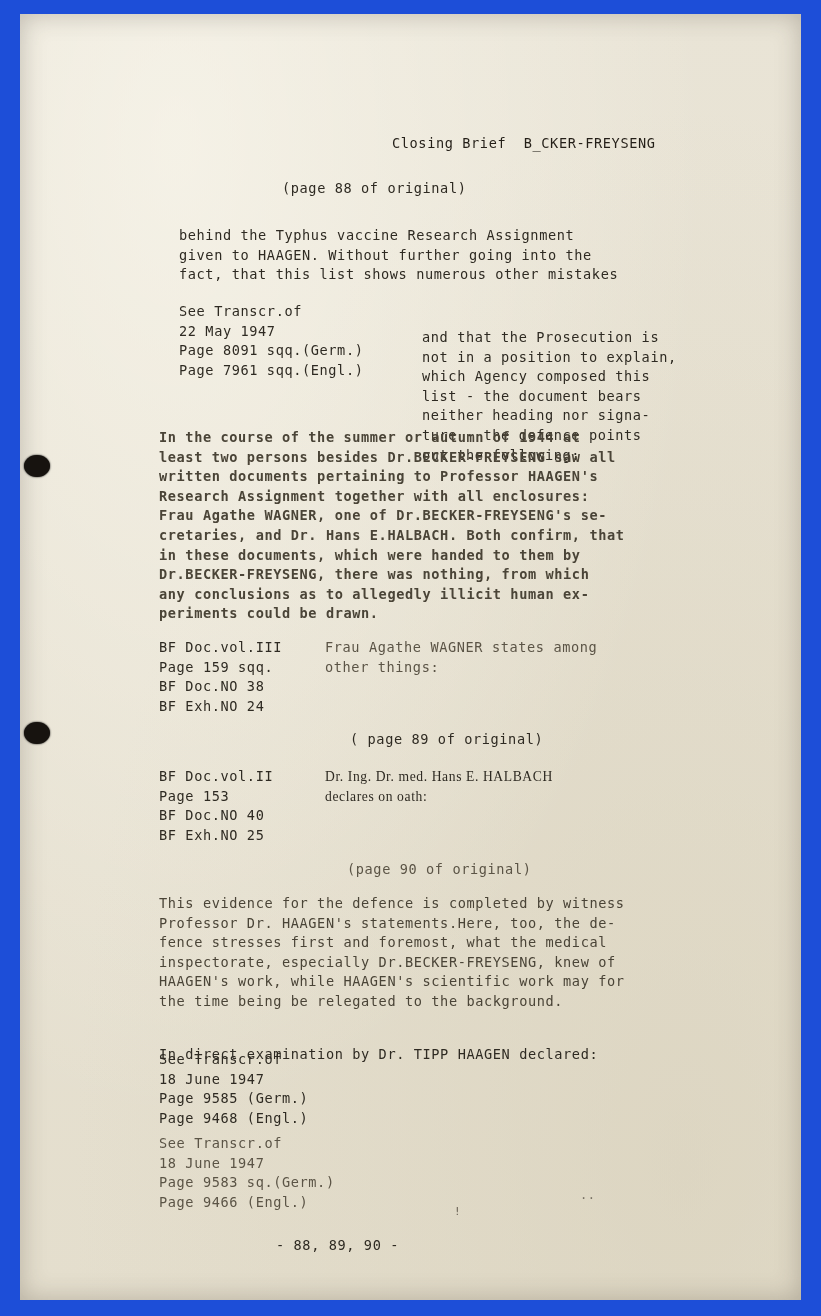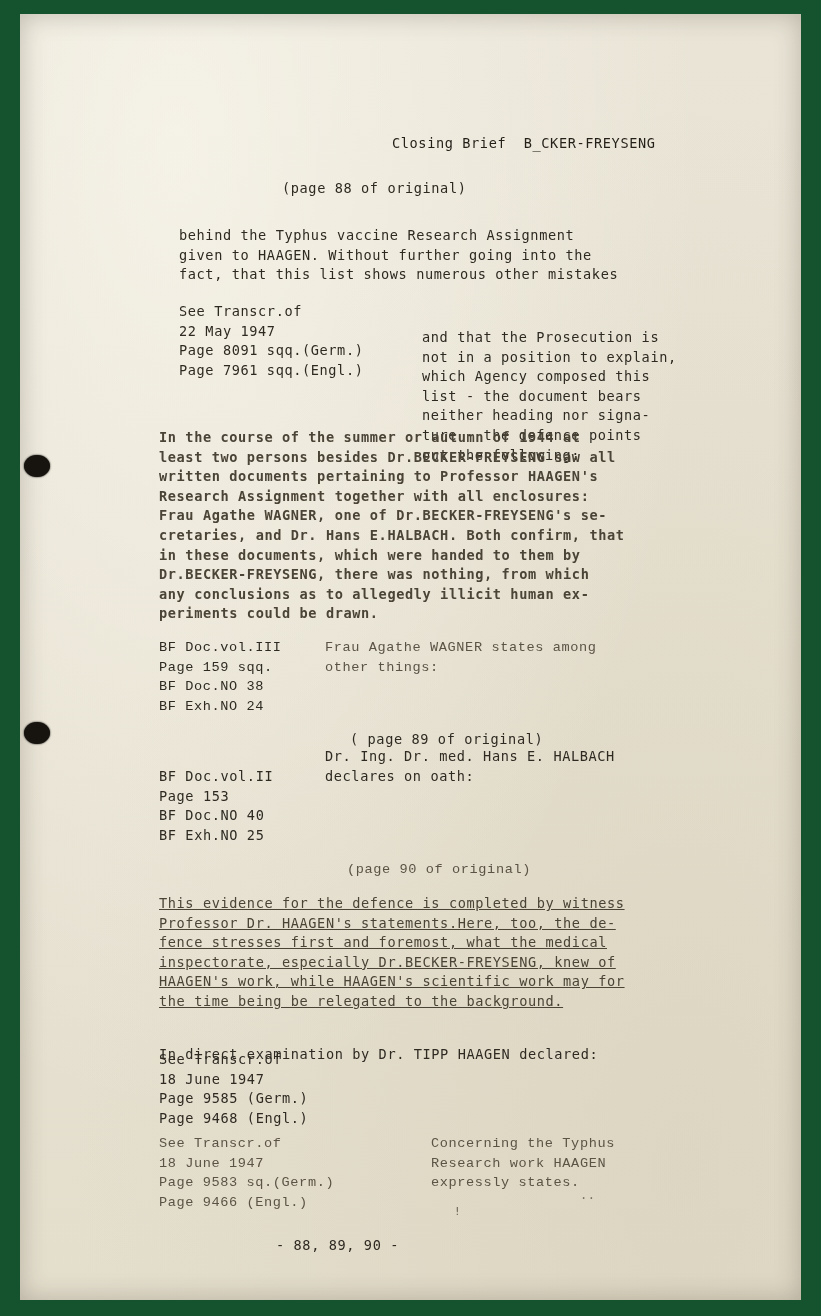--- a/index.html
+++ b/index.html
@@ -10,21 +10,21 @@
   body {
     width: 821px;
     height: 1316px;
     overflow: hidden;
     font-family: "DejaVu Sans Mono", monospace;
   }
   #page {
     position: relative;
     width: 821px;
     height: 1316px;
-    background: #14532d;
+    background: #1d4ed8;
   }
   
   .sheet {
     position: absolute;
     left: 20px;
     top: 14px;
     width: 781px;
     height: 1286px;
     background: #e9e4d6;
     box-shadow: inset 0 0 40px rgba(180,170,145,0.35);
@@ -57,46 +57,46 @@
     font-size: 13.6px;
     line-height: 19.6px;
     letter-spacing: 0.6px;
     white-space: pre;
   }
   .ln {
     position: absolute;
     white-space: pre;
   }
   .faded { color: #4a4437; }
-  .dim { color: #5b5446; font-family: Liberation Mono, monospace; }
+  .dim { color: #5b5446; }
   .strong { color: #241f18; }
 
   
   #header-line { left: 372px; top: 120px; }
   #subheader-line { left: 262px; top: 165px; text-align: right; }
 
   .block { position: absolute; white-space: pre; }
 
   #para-1 { left: 159px; top: 212px; }
   #cite-1 { left: 159px; top: 288px; }
   #para-1b { left: 402px; top: 268px; margin-top: 46px; }
 
   #para-2 { left: 139px; top: 414px; font-weight: bold; }
 
-  #cite-2 { left: 139px; top: 624px; font-family: Liberation Mono, monospace; }
+  #cite-2 { left: 139px; top: 624px; }
   #para-3 { left: 305px; top: 624px; }
 
   #pagemark-2 { left: 330px; top: 716px; }
 
   #cite-3 { left: 139px; top: 753px; }
-  #para-4 { left: 305px; top: 733px; }
+  #para-4 { left: 305px; top: 753px; font-family: Liberation Serif, serif; }
 
   #pagemark-3 { left: 327px; top: 846px; }
 
-  #para-5 { left: 139px; top: 880px; text-decoration: underline; }
+  #para-5 { left: 139px; top: 880px; }
   #para-6 { left: 139px; top: 1001px; margin-top: 30px; }
 
   #cite-4 { left: 139px; top: 1036px; }
   #cite-5 { left: 139px; top: 1120px; }
   #para-7 { left: 411px; top: 1120px; }
 
   #stray-mark { left: 434px; top: 1188px; color:#6a6356; font-size: 11px; }
   #stray-mark2 { left: 560px; top: 1172px; color:#7a7366; font-size: 12px; }
 
   #footer-line { left: 256px; top: 1222px; }
@@ -181,23 +181,20 @@
       <div class="block" id="cite-4">See Transcr.of
 18 June 1947
 Page 9585 (Germ.)
 Page 9468 (Engl.)</div>
 
       <div class="block dim" id="cite-5">See Transcr.of
 18 June 1947
 Page 9583 sq.(Germ.)
 Page 9466 (Engl.)</div>
 
-      <div class="block dim" id="para-7">Concerning the Typhus
-Research work HAAGEN
-expressly states.</div>
 
       <div class="ln" id="stray-mark">!</div>
 
       <div class="ln" id="stray-mark2">..</div>
 
       <div class="ln" id="footer-line">- 88, 89, 90 -</div>
 
     </div>
 
     <div class="edge-shadow"></div>

